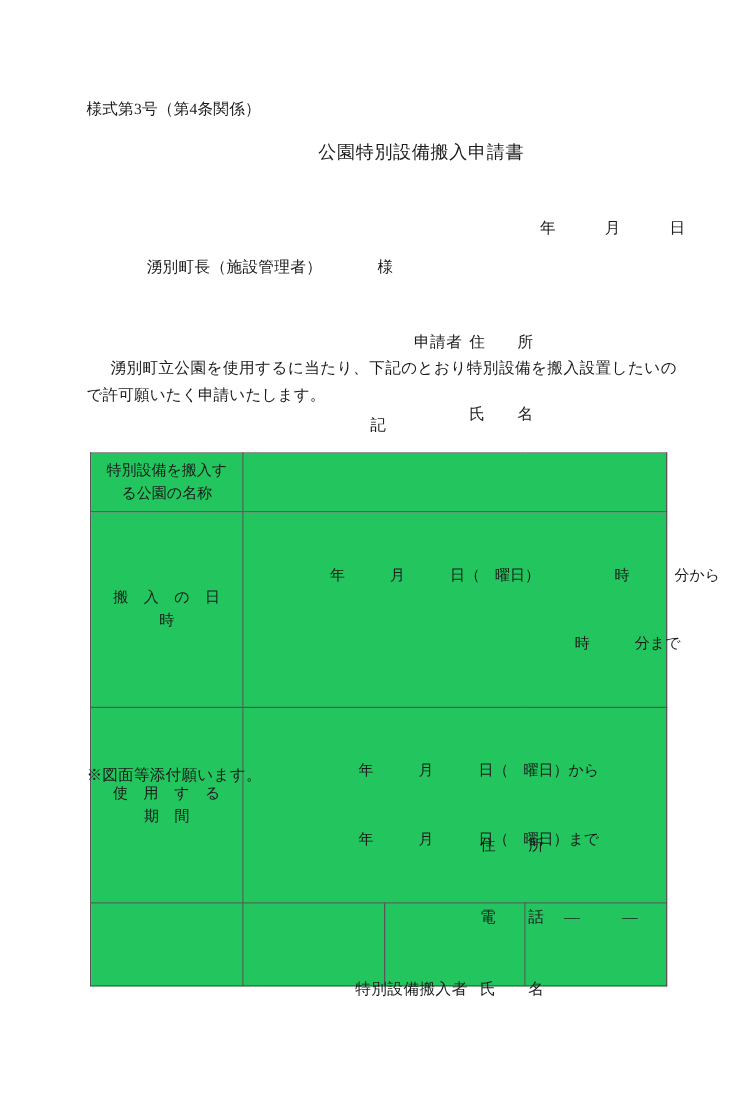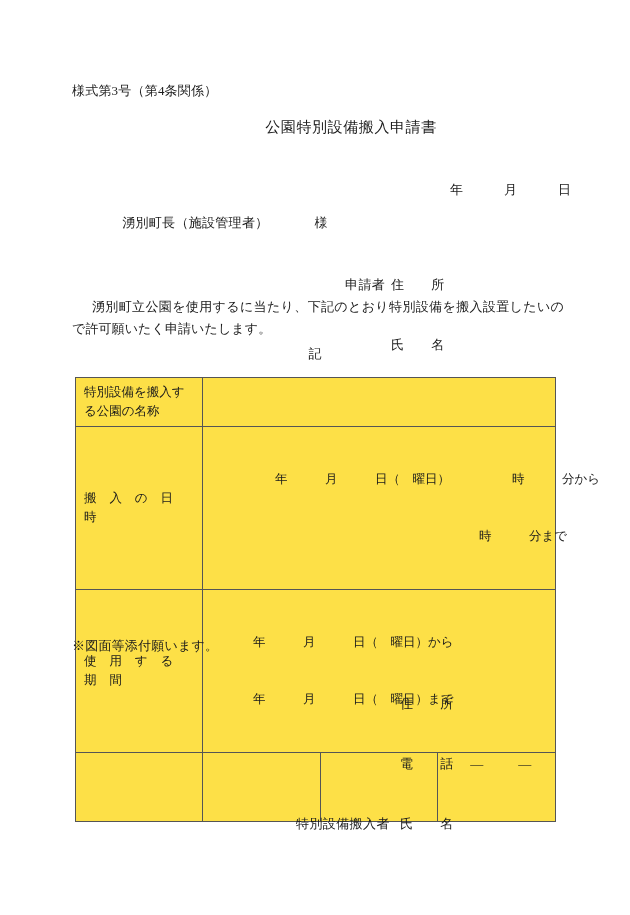--- a/index.html
+++ b/index.html
@@ -95,21 +95,22 @@
     top: 377px;
     width: 481px;
     border-collapse: collapse;
     table-layout: fixed;
     font-size: 12.5px;
   }
   .form-table td {
     border: 1px solid #555555;
     padding: 0;
     vertical-align: middle;
-    background: #fde047;
+    background: #22c55e;
+    text-align: center;
   }
   .lbl-cell {
     width: 110px;
     padding: 5px 8px !important;
     line-height: 19px;
     white-space: pre-line;
   }
   .lbl-cell.spread {
     letter-spacing: 0.2px;
   }

